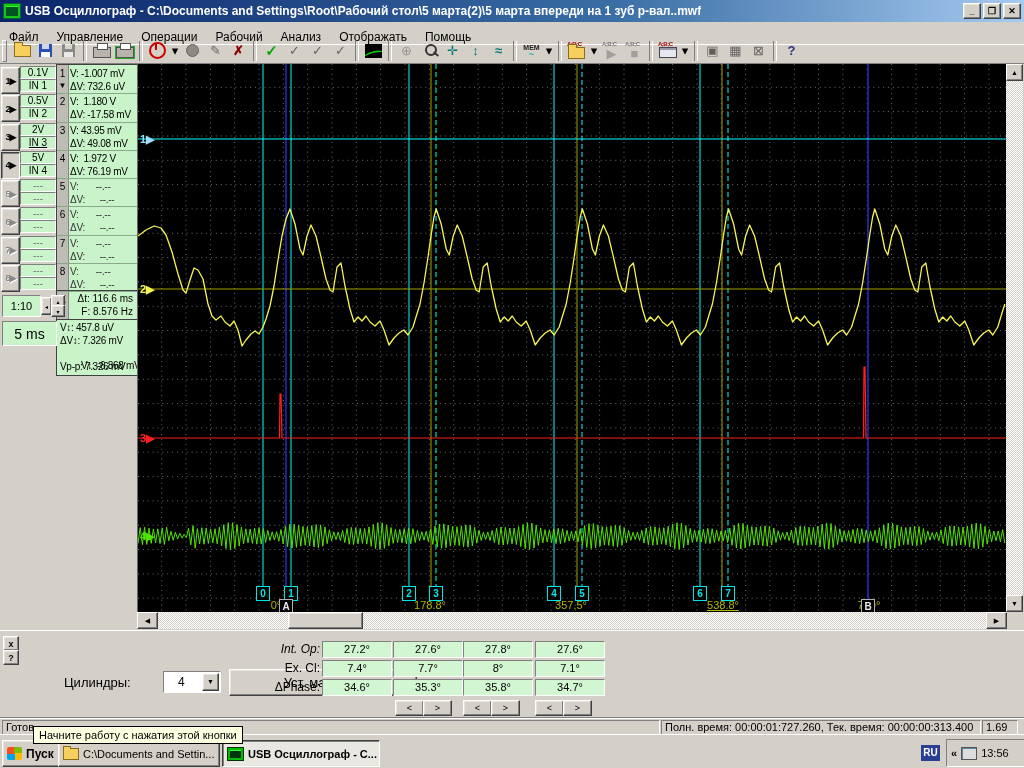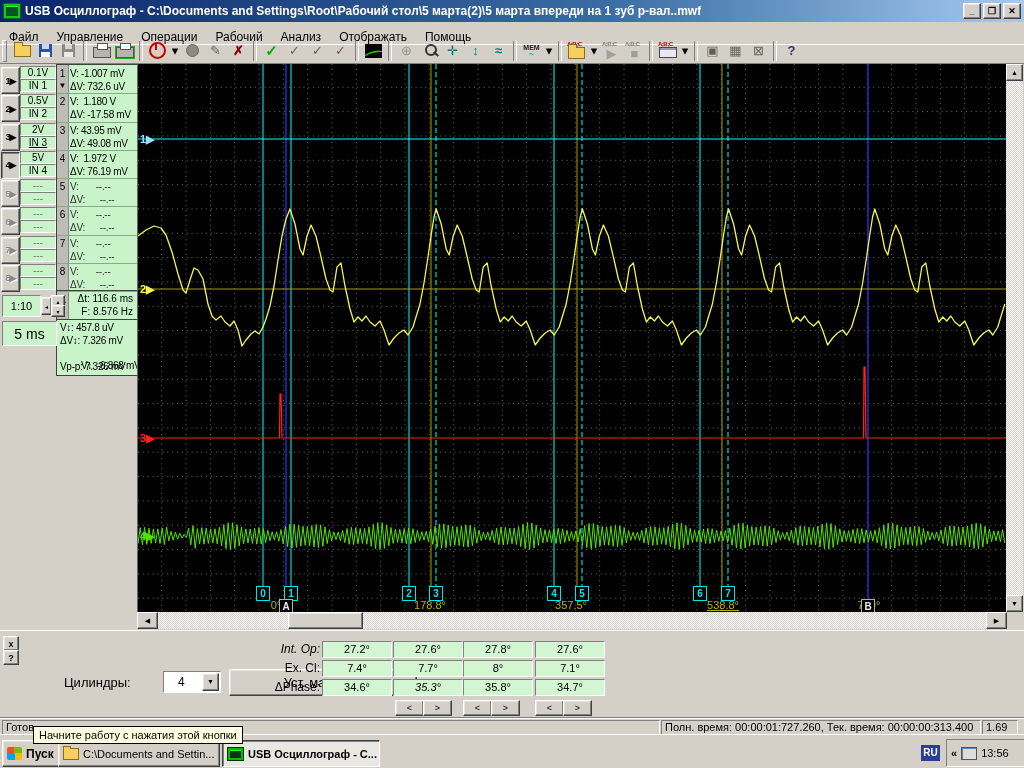--- a/index.html
+++ b/index.html
@@ -383,21 +383,21 @@
 
     <div class="tbl-cell" style="left:322px;top:10px;">27.2°</div>
     <div class="tbl-cell" style="left:393px;top:10px;">27.6°</div>
     <div class="tbl-cell" style="left:463px;top:10px;">27.8°</div>
     <div class="tbl-cell" style="left:535px;top:10px;">27.6°</div>
     <div class="tbl-cell" style="left:322px;top:29px;">7.4°</div>
     <div class="tbl-cell" style="left:393px;top:29px;">7.7°</div>
     <div class="tbl-cell" style="left:463px;top:29px;">8°</div>
     <div class="tbl-cell" style="left:535px;top:29px;">7.1°</div>
     <div class="tbl-cell" style="left:322px;top:48px;">34.6°</div>
-    <div class="tbl-cell" style="left:393px;top:48px;font-style:italic;">35.3°</div>
+    <div class="tbl-cell" style="left:393px;top:48px;">35.3°</div>
     <div class="tbl-cell" style="left:463px;top:48px;">35.8°</div>
     <div class="tbl-cell" style="left:535px;top:48px;">34.7°</div>
     <div id="nav-btns">
         <div class="navbtn raised" style="left: 395px; top: 69px;">&lt;</div>
         <div class="navbtn raised" style="left: 423px; top: 69px;">&gt;</div>
         <div class="navbtn raised" style="left: 463px; top: 69px;">&lt;</div>
         <div class="navbtn raised" style="left: 491px; top: 69px;">&gt;</div>
         <div class="navbtn raised" style="left: 535px; top: 69px;">&lt;</div>
         <div class="navbtn raised" style="left: 563px; top: 69px;">&gt;</div>
       </div>

